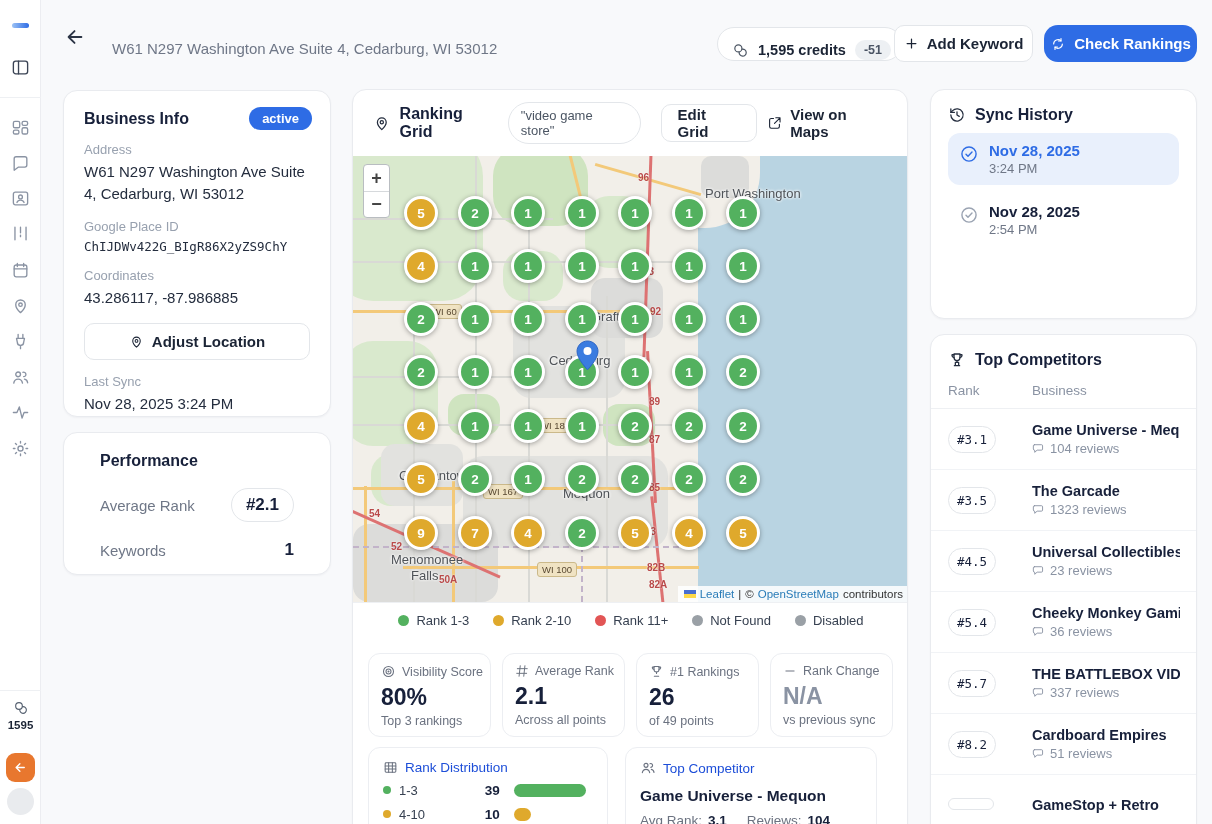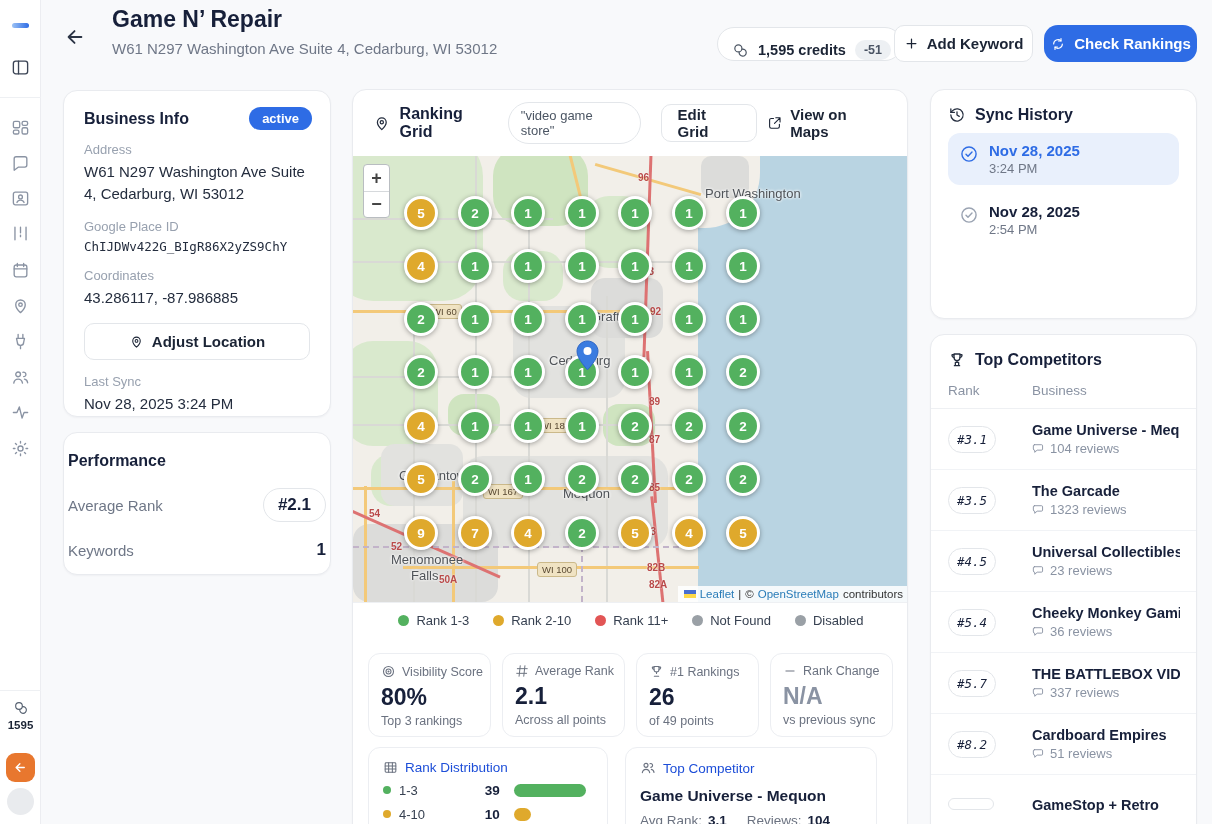--- a/index.html
+++ b/index.html
@@ -38,21 +38,21 @@
   .mini-label { font-size:13px; color:#98a1af; }
   .mini-value { font-size:15px; color:#242d3e; font-weight:500; line-height:22px; }
 
   
   #biz { left:63px; top:90px; width:268px; height:327px; padding:19px 20px; }
   .badge-active { position:absolute; right:18px; top:16px; background:#2e6ce5; color:#fff; font-size:13px; font-weight:bold; padding:4px 13px; border-radius:999px; }
   .biz-block { margin-top:14px; }
   .mono { font-family:"DejaVu Sans Mono", monospace; font-size:12.5px; color:#242d3e; }
   .adjust-btn { margin-top:14px; width:100%; height:37px; }
   
-  #perf { left:63px; top:432px; width:268px; height:143px; padding:19px 4px; }
+  #perf { left:63px; top:432px; width:268px; height:143px; padding:19px 36px; }
   .kv-row { display:flex; align-items:center; justify-content:space-between; margin-top:18px; }
   .kv-row .k { font-size:15px; color:#6f7787; }
   .kv-row .v { font-size:17px; font-weight:bold; color:#17203a; }
   .rank-pill { border:1px solid #e3e6ea; border-radius:999px; padding:6px 14px; font-size:17px; font-weight:bold; color:#17203a; }
   
   #kwp { left:63px; top:590px; width:268px; height:169px; padding:19px 20px; }
   .select { margin-top:14px; height:42px; border:1px solid #e3e6ea; border-radius:10px; display:flex; align-items:center; justify-content:space-between; padding:0 13px; font-size:15px; color:#242d3e; cursor:pointer; }
   .select .chev { color:#8a93a3; }
   .kw-divider { border-top:1px solid #eef0f3; margin:14px 0 0; }
   .kv-row.sm { margin-top:12px; }
@@ -129,21 +129,21 @@
   .sync-item.active .ic-wrap { color:#2e6ce5; }
   .sync-date { font-size:15px; font-weight:bold; color:#17203a; }
   .sync-item.active .sync-date { color:#2e6ce5; }
   .sync-time { font-size:13px; color:#6f7787; margin-top:2px; }
 
   #comps { left:930px; top:334px; width:267px; height:505px; }
   #comps .panel-head { padding:16px 17px 0; }
   .comp-cols { display:flex; padding:14px 17px 10px; font-size:13.5px; color:#8a93a3; border-bottom:1px solid #eef0f3; }
   .comp-cols .c1 { width:84px; }
   .comp-row { display:flex; align-items:center; padding:0 17px; height:61px; border-bottom:1px solid #f1f3f6; cursor:pointer; }
-  .comp-rank { width:84px; flex:none;font-style:italic; }
+  .comp-rank { width:84px; flex:none; }
   .comp-rank span { display:inline-block; min-width:46px; text-align:center; border:1px solid #e3e6ea; border-radius:999px; padding:5px 8px; font-family:"DejaVu Sans Mono", monospace; font-size:12.5px; color:#17203a; }
   .comp-name { font-size:14.5px; font-weight:bold; color:#17203a; white-space:nowrap; overflow:hidden; max-width:148px; }
   .comp-reviews { display:flex; align-items:center; gap:5px; font-size:13px; color:#8a93a3; margin-top:3px; }
 </style>
 </head>
 <body>
 
 <div class="app">
 
   <div class="rail">
@@ -230,21 +230,20 @@
         </svg>
       </div>
     <div class="rail-avatar"></div>
   </div>
 
   <div class="back-btn">
       <svg class="ic" width="22" height="22" viewBox="0 0 24 24" style="stroke-width:2;">
         <path d="M19 12H5M11.5 5.5 5 12l6.5 6.5"></path>
       </svg>
     </div>
-  <div class="page-title">Game N’ Repair</div>
   <div class="page-subtitle">W61 N297 Washington Ave Suite 4, Cedarburg, WI 53012</div>
   <div class="credits-pill">
     <svg class="ic" width="17" height="17" viewBox="0 0 24 24" color="#4b5563">
         <circle cx="9" cy="9" r="5"></circle>
         <path d="M14.5 10a5 5 0 1 1-4.4 4.5"></path>
       </svg>
     <span class="lbl">1,595 credits</span>
     <span class="delta">-51</span>
   </div>
   <div class="btn btn-outline add-kw">

